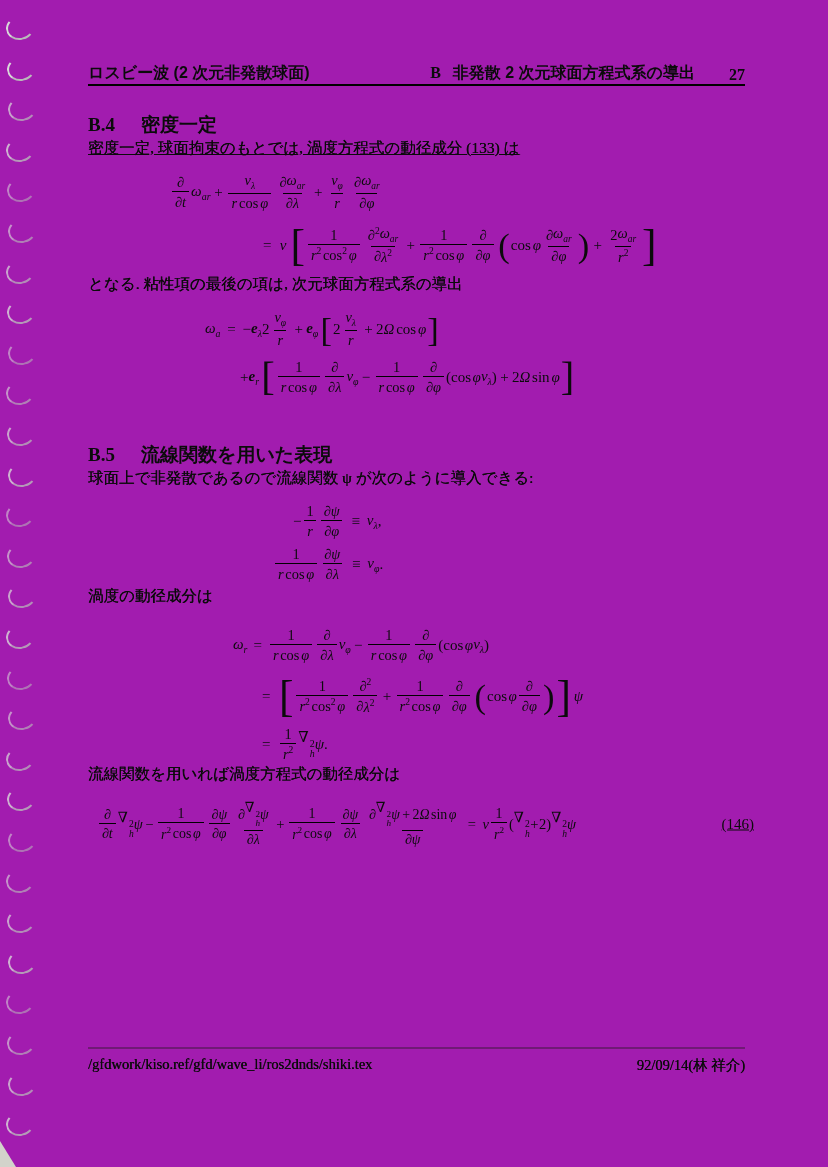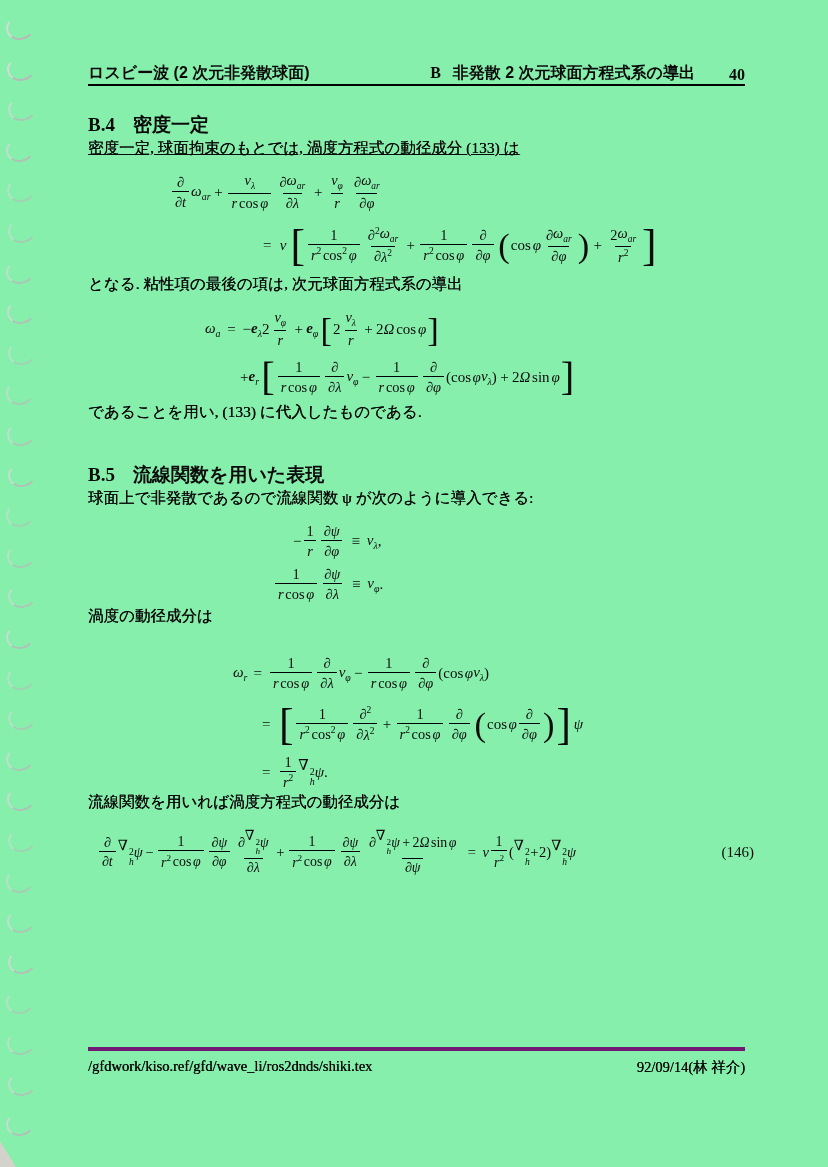--- a/index.html
+++ b/index.html
@@ -1,65 +1,65 @@
 <!DOCTYPE html>
 <html><head>
 <meta charset="utf-8">
 <style>
   html,body{margin:0;padding:0;background:#e9e9e9;}
-  .page{position:relative;width:828px;height:1167px;background:#86efac;overflow:hidden;
+  .page{position:relative;width:828px;height:1167px;background:#a21caf;overflow:hidden;
         font-family:"Liberation Serif","DejaVu Serif",serif;color:#0b0b0b;}
   
   .ring{position:absolute;width:24px;height:20px;border:2px solid transparent;
         border-bottom-color:#b9b9b9;border-left-color:#d8d8d8;border-radius:50%;
         transform:rotate(-8deg);}
   .corner{position:absolute;left:0;bottom:0;width:0;height:0;
         border-left:16px solid #d3d3cb;border-top:26px solid transparent;}
   .content{position:absolute;left:88px;top:0;width:657px;}
   
   .hdr{display:flex;justify-content:space-between;align-items:flex-end;
        padding-top:60px;height:24px;border-bottom:2px solid #000;font-weight:bold;font-size:16px;}
   .jp{font-family:"Liberation Sans","DejaVu Sans",sans-serif;}
   .lat{font-family:"Liberation Serif","DejaVu Serif",serif;}
   .hdr-right{display:flex;align-items:flex-end;}
   .hdr-sec .lat{margin-right:12px;}
   .hdr-page{margin-left:34px;}
   
   h2{margin:0;font-size:19px;font-weight:bold;display:flex;align-items:baseline;}
-  h2 .secnum{font-family:"Liberation Serif","DejaVu Serif",serif;margin-right:18px;}
+  h2 .secnum{font-family:"Liberation Serif","DejaVu Serif",serif;margin-right:26px;}
   h2 .sectitle{font-family:"Liberation Sans","DejaVu Sans",sans-serif;}
   .mt-h2a{margin-top:26px;} .mt-h2b{margin-top:40px;}
   
   p.body{margin:0;font-size:15.5px;line-height:20px;text-shadow:0.3px 0 0 #0b0b0b;}
   .mt-p1{margin-top:16px;text-decoration:underline;} .mt-p2{margin-top:8px;} .mt-p3{margin-top:16px;}
   .mt-p4{margin-top:22px;} .mt-p5{margin-top:20px;} .mt-p6{margin-top:10px;}
   .mt-p7{margin-top:22px;} .mt-p8{margin-top:10px;}
   
   .eq{font-size:15px;}
   .mt-eq141{margin-top:10px;} .mt-eq142{margin-top:12px;} .mt-eq143{margin-top:12px;}
-  .mt-eq145{margin-top:24px;} .mt-eq146{margin-top:10px;font-size:14.5px;}
+  .mt-eq145{margin-top:16px;} .mt-eq146{margin-top:10px;font-size:14.5px;}
   .eqline{position:relative;display:flex;align-items:center;white-space:nowrap;}
   .eqtag{position:absolute;right:0;top:50%;transform:translateY(-50%);
          font-style:normal;font-size:15px;}
   .mi{font-style:italic;}
   .mr{font-style:normal;}
   .mb{font-style:italic;font-weight:bold;}
   .frac{display:inline-flex;flex-direction:column;align-items:center;
         text-align:center;line-height:1.12;margin:0 2px;font-size:0.96em;}
   .frac .num{padding:0 3px 1px;display:inline-flex;align-items:center;justify-content:center;}
   .frac .den{border-top:1px solid #000;padding:1.5px 3px 0;display:inline-flex;align-items:center;justify-content:center;}
   .bigd{display:inline-block;font-style:normal;line-height:0;margin:0 1px;font-weight:400;}
   sup.msup{font-size:.66em;font-style:normal;}
   sub.msub{font-size:.66em;font-style:italic;}
   .ss{display:inline-flex;flex-direction:column;align-items:flex-start;
       font-size:.66em;line-height:1.05;vertical-align:-0.5em;margin-left:1px;}
   .ss .s-sup{font-style:normal;}
   .ss .s-sub{font-style:italic;}
   
-  .ftr{position:absolute;left:88px;top:1047px;width:657px;border-top:4px solid #701a75;
+  .ftr{position:absolute;left:88px;top:1047px;width:657px;border-top:2px solid #701a75;
        padding-top:7px;display:flex;justify-content:space-between;font-size:14.5px;
        text-shadow:0.3px 0 0 #0b0b0b;}
 </style>
 </head>
 <body>
 
 <div class="page">
   <div id="rings">
       <div class="ring" style="left: 6px; top: 16px; opacity: 1;"></div>
       <div class="ring" style="left: 7px; top: 56.6px; opacity: 1;"></div>
@@ -91,21 +91,21 @@
       <div class="ring" style="left: 6px; top: 1112.2px; opacity: 0.8;"></div>
     </div>
   <div class="corner"></div>
 
   <div class="content">
 
     <header class="hdr">
       <span class="jp">ロスビー波 (2 次元非発散球面)</span>
       <span class="hdr-right">
         <span class="hdr-sec"><span class="lat">B</span><span class="jp">非発散 2 次元球面方程式系の導出</span></span>
-        <span class="hdr-page lat">40</span>
+        <span class="hdr-page lat">27</span>
       </span>
     </header>
 
     <h2 class="mt-h2a">
       <span class="secnum">B.4</span>
       <span class="sectitle">密度一定</span>
     </h2>
 
     <p class="body mt-p1">密度一定, 球面拘束のもとでは, 渦度方程式の動径成分 (133) は</p>
 
@@ -359,21 +359,20 @@
           <span><span class="mr">2</span></span>
           <span><span class="mi">Ω</span></span>
           <span style="display: inline-block; width: 0.12em;"></span>
           <span><span class="mr">sin</span></span>
           <span style="display: inline-block; width: 0.12em;"></span>
           <span><span class="mi">φ</span></span>
           <span class="bigd" style="font-size: 2.7em;">]</span>
         </div>
       </div>
 
-    <p class="body mt-p3">であることを用い, (133) に代入したものである.</p>
 
     <h2 class="mt-h2b">
       <span class="secnum">B.5</span>
       <span class="sectitle">流線関数を用いた表現</span>
     </h2>
 
     <p class="body mt-p4">球面上で非発散であるので流線関数 ψ が次のように導入できる:</p>
 
     <div class="eq mt-eq143">
         <div class="eqline" style="margin-left: 205px; height: 42px;">
@@ -701,21 +700,21 @@
           <span style="display: inline-block; width: 0.04em;"></span>
           <span><span class="mr">+</span></span>
           <span style="display: inline-block; width: 0.04em;"></span>
           <span><span class="mr">2</span></span>
           <span><span class="mr">)</span></span>
           <span><span class="mi">∇</span><span class="ss">
               <span class="s-sup">2</span>
               <span class="s-sub">h</span>
             </span></span>
           <span><span class="mi">ψ</span></span>
-          <span class="eqtag" style="right: -9px;">(146)</span>
+          <span class="eqtag" style="right: -9px; text-decoration: underline;">(146)</span>
         </div>
       </div>
 
 
   </div>
 
   <footer class="ftr">
     <span>/gfdwork/kiso.ref/gfd/wave_li/ros2dnds/shiki.tex</span>
     <span>92/09/14(林 祥介)</span>
   </footer>

